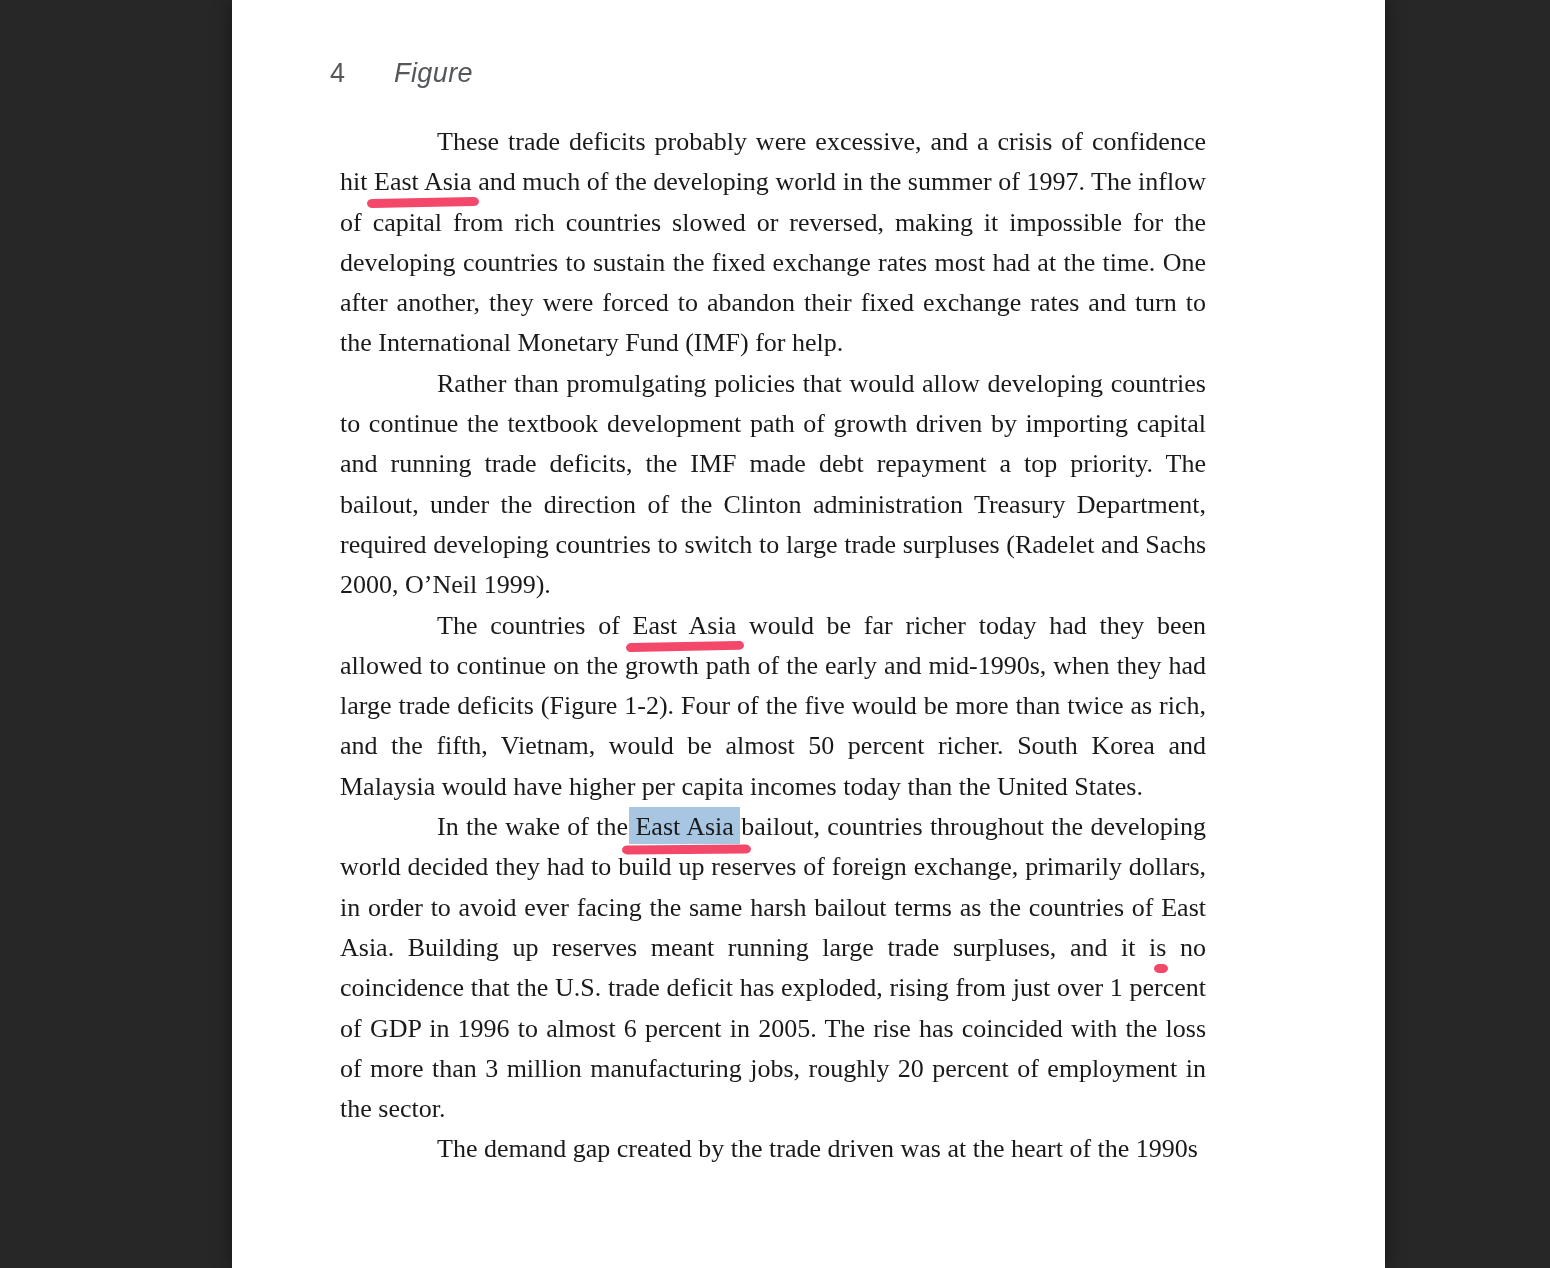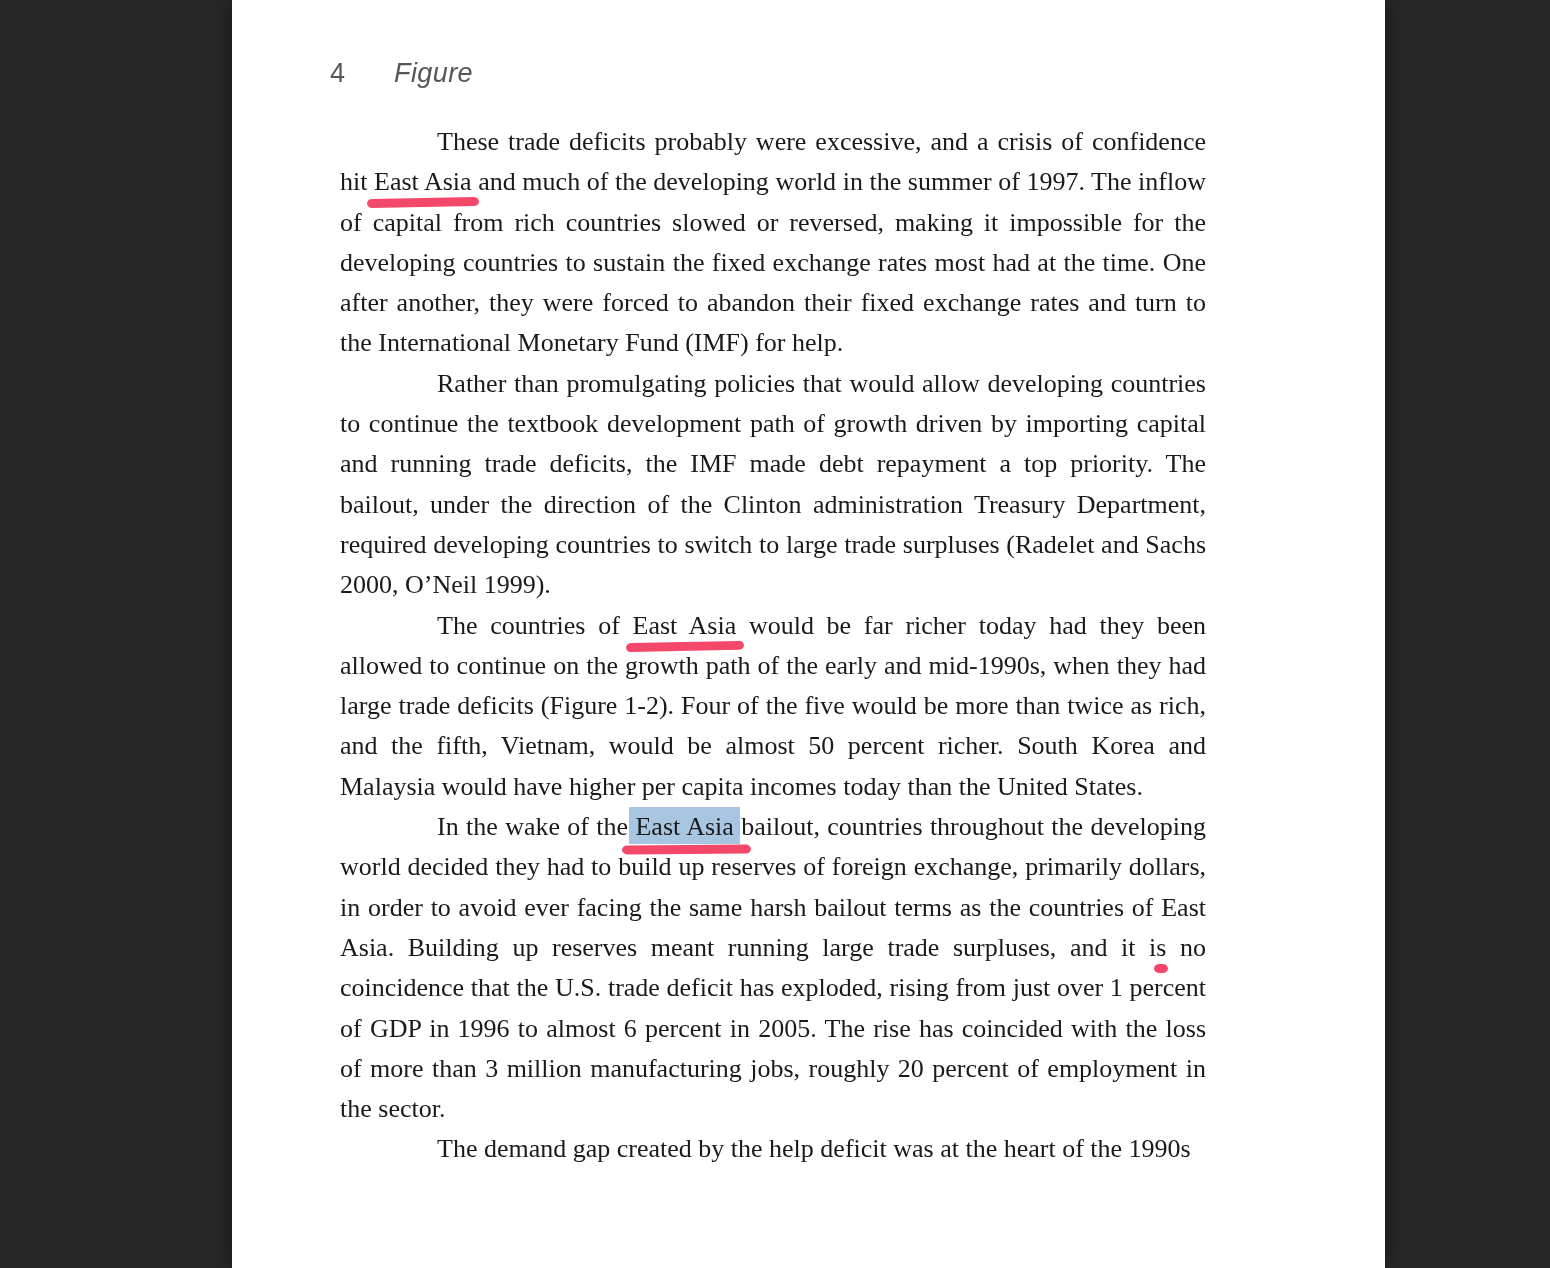--- a/index.html
+++ b/index.html
@@ -71,15 +71,15 @@
 <div class="page">
   <div class="page-header">
     <span class="page-number">4</span>
     <span class="running-title">Figure</span>
   </div>
   <div class="textblock" id="textblock">
       <p>These trade deficits probably were excessive, and a crisis of confidence hit <span class="marker-underline u0">East Asia</span> and much of the developing world in the summer of 1997. The inflow of capital from rich countries slowed or reversed, making it impossible for the developing countries to sustain the fixed exchange rates most had at the time. One after another, they were forced to abandon their fixed exchange rates and turn to the International Monetary Fund (IMF) for help.</p>
       <p>Rather than promulgating policies that would allow developing countries to continue the textbook development path of growth driven by importing capital and running trade deficits, the IMF made debt repayment a top priority. The bailout, under the direction of the Clinton administration Treasury Department, required developing countries to switch to large trade surpluses (Radelet and Sachs 2000, O’Neil 1999).</p>
       <p>The countries of <span class="marker-underline u1">East Asia</span> would be far richer today had they been allowed to continue on the growth path of the early and mid-1990s, when they had large trade deficits (<span class="bold">Figure 1-2</span>). Four of the five would be more than twice as rich, and the fifth, Vietnam, would be almost 50 percent richer. South Korea and Malaysia would have higher per capita incomes today than the United States.</p>
       <p>In the wake of the <span class="highlight marker-underline u2">East Asia</span> bailout, countries throughout the developing world decided they had to build up reserves of foreign exchange, primarily dollars, in order to avoid ever facing the same harsh bailout terms as the countries of <span class="marker-underline u3">East Asia.</span> Building up reserves meant running large trade surpluses, and it is no coincidence that the U.S. trade deficit has exploded, rising from just over 1 percent of GDP in 1996 to almost 6 percent in 2005. The rise has coincided with the loss of more than 3 million manufacturing jobs, roughly 20 percent of employment in the sector.</p>
-      <p>The demand gap created by the help deficit was at the heart of the 1990s</p>
+      <p>The demand gap created by the trade driven was at the heart of the 1990s</p>
     </div>
 </div>
 
 </body></html>

